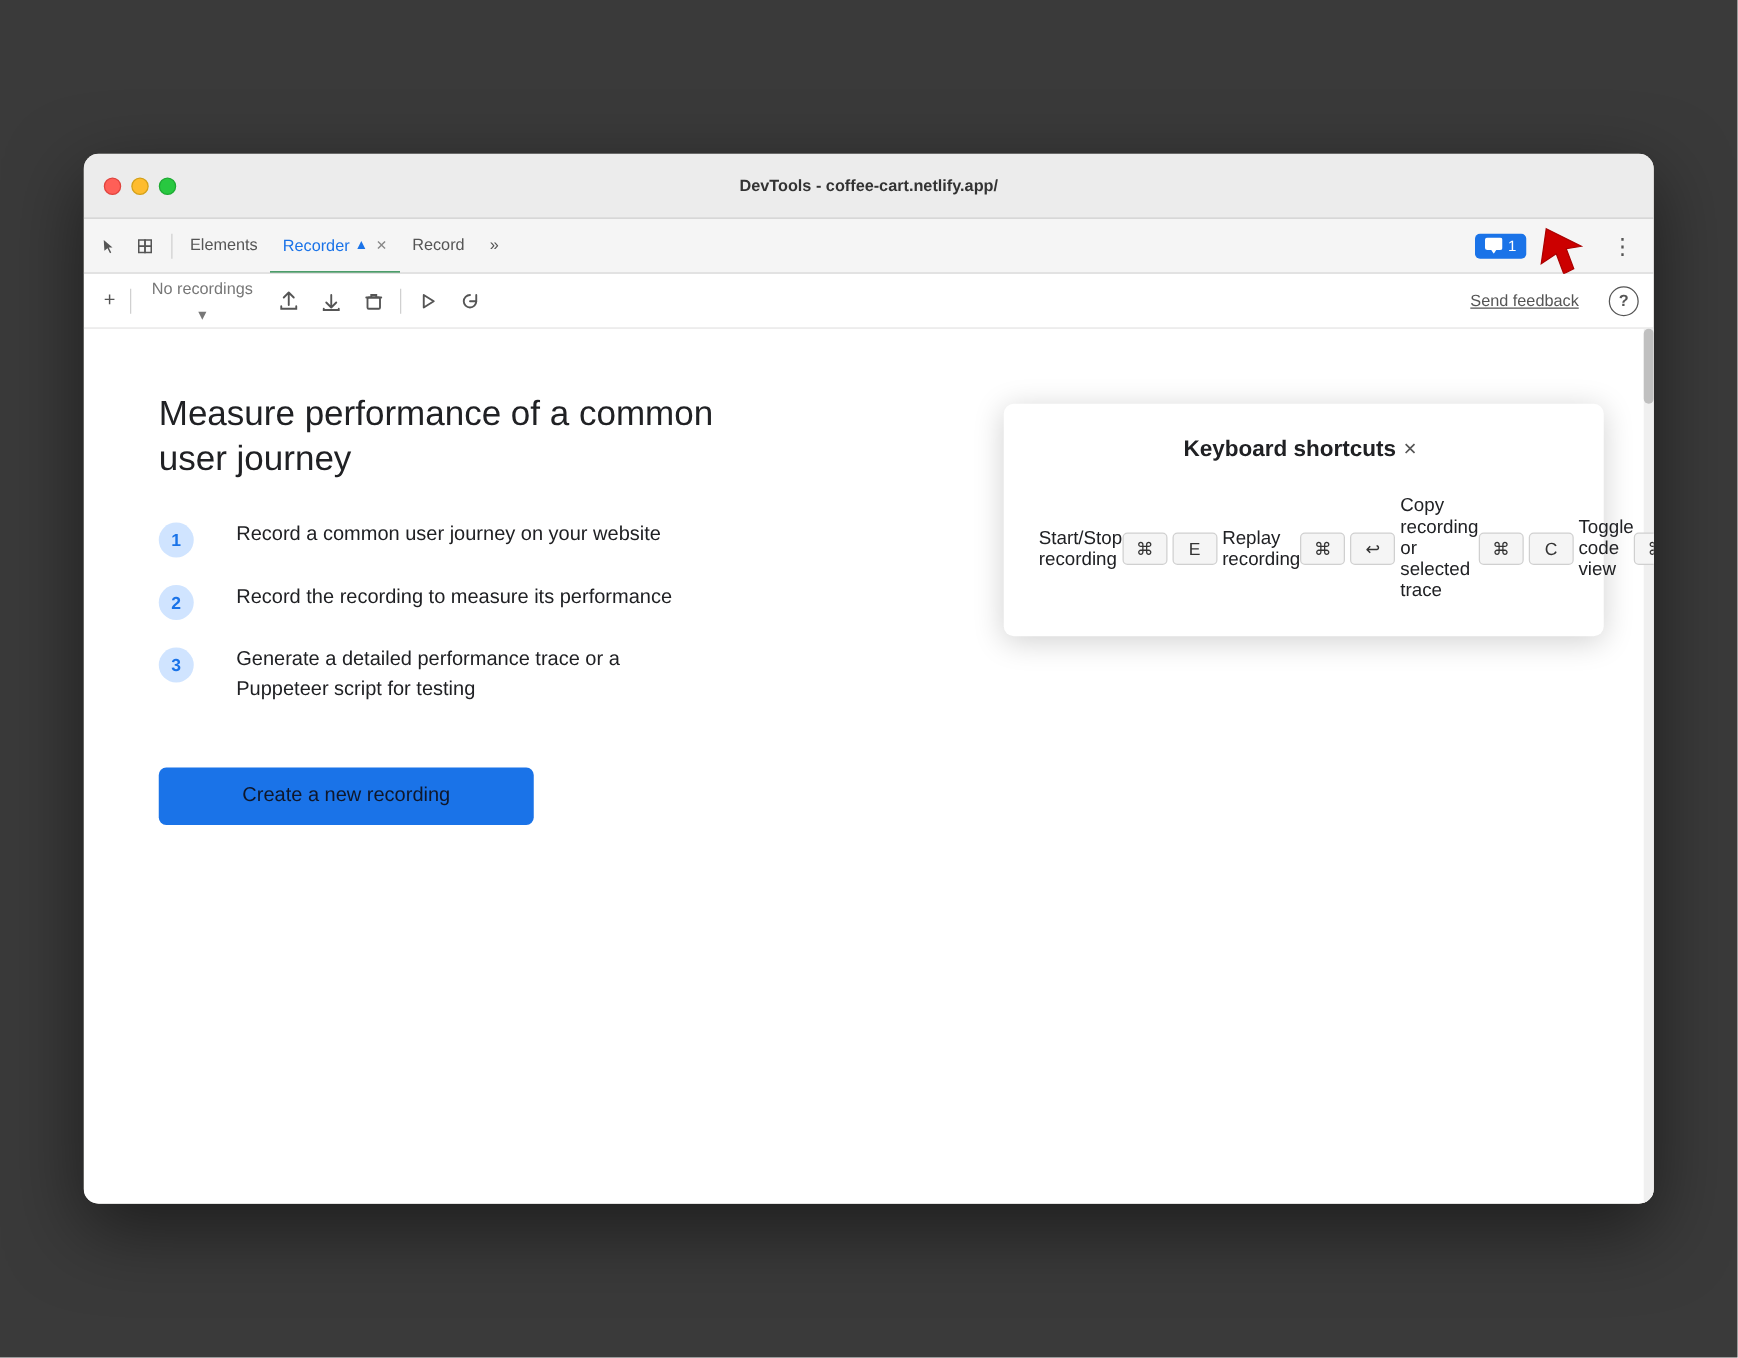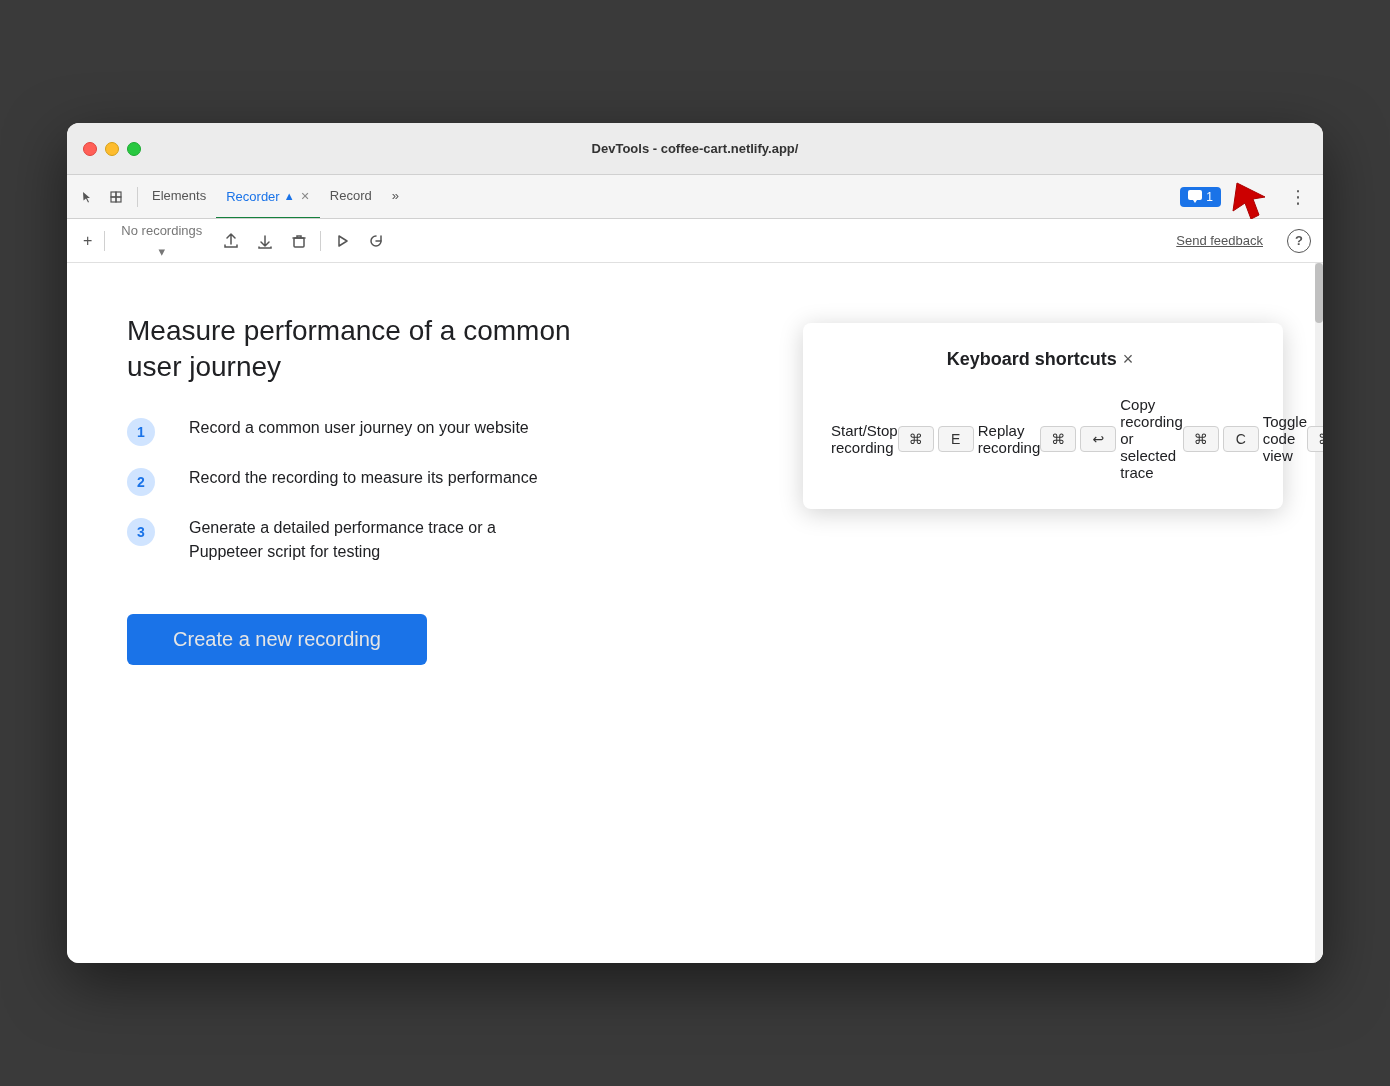--- a/index.html
+++ b/index.html
@@ -262,25 +262,25 @@
     .step-text {
       font-size: 16px;
       color: #202124;
       line-height: 1.5;
       max-width: 380px;
       margin-left: 20px;
     }
 
     .create-btn {
       background: #1a73e8;
-      color: #e5e5e5;
+      color: #0f172a;
       border: none;
       border-radius: 6px;
       padding: 14px 28px;
-      font-size: 20px;
+      font-size: 16px;
       font-weight: 500;
       cursor: pointer;
       width: 300px;
     }
 
     
     .shortcuts-popup {
       position: absolute;
       top: 60px;
       right: 40px;

